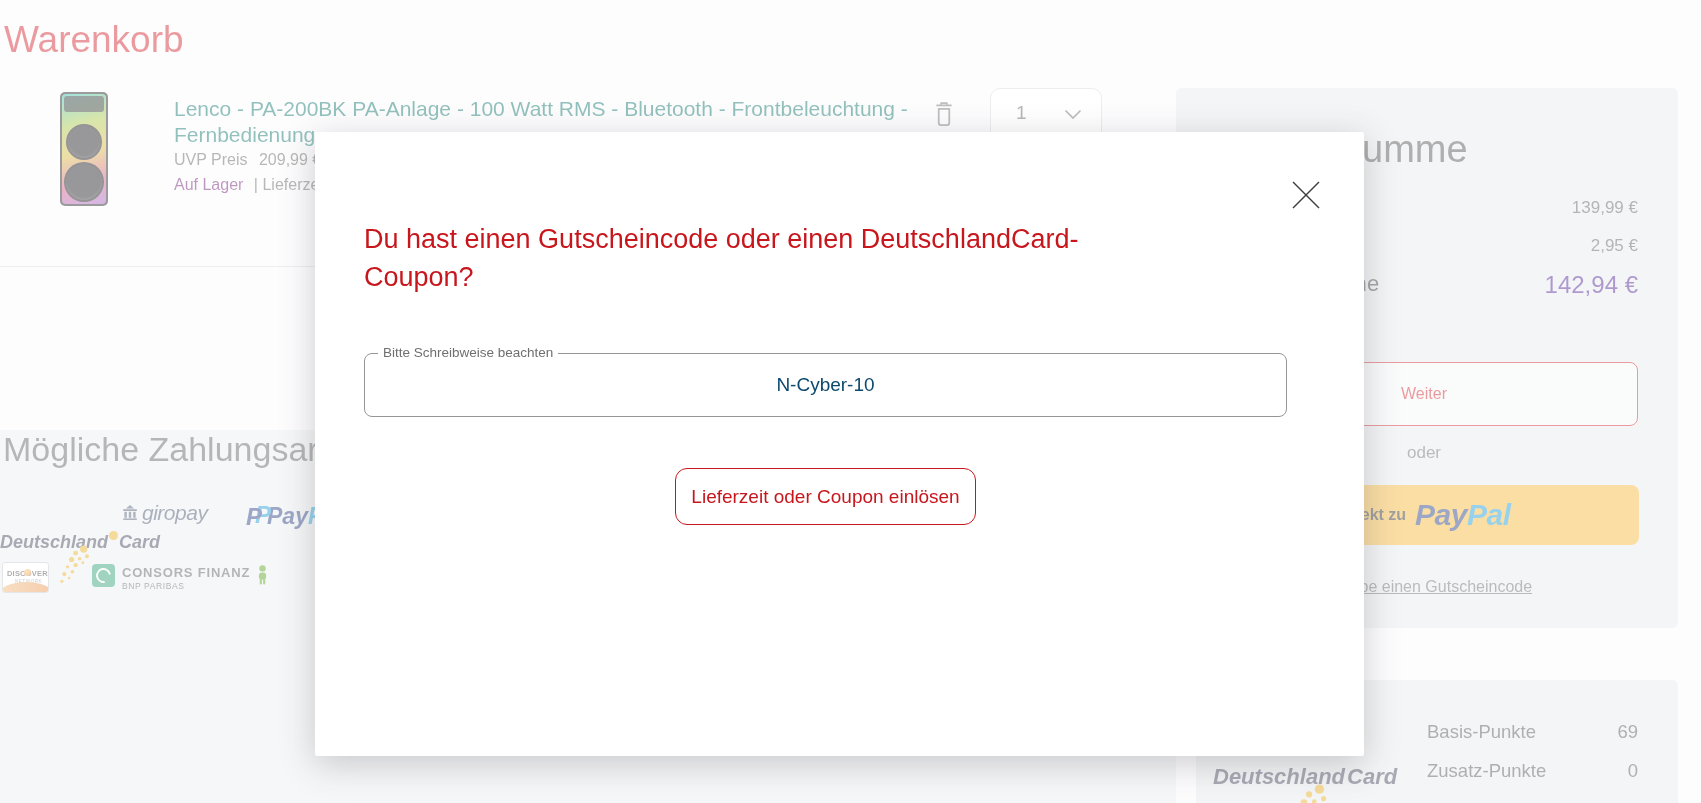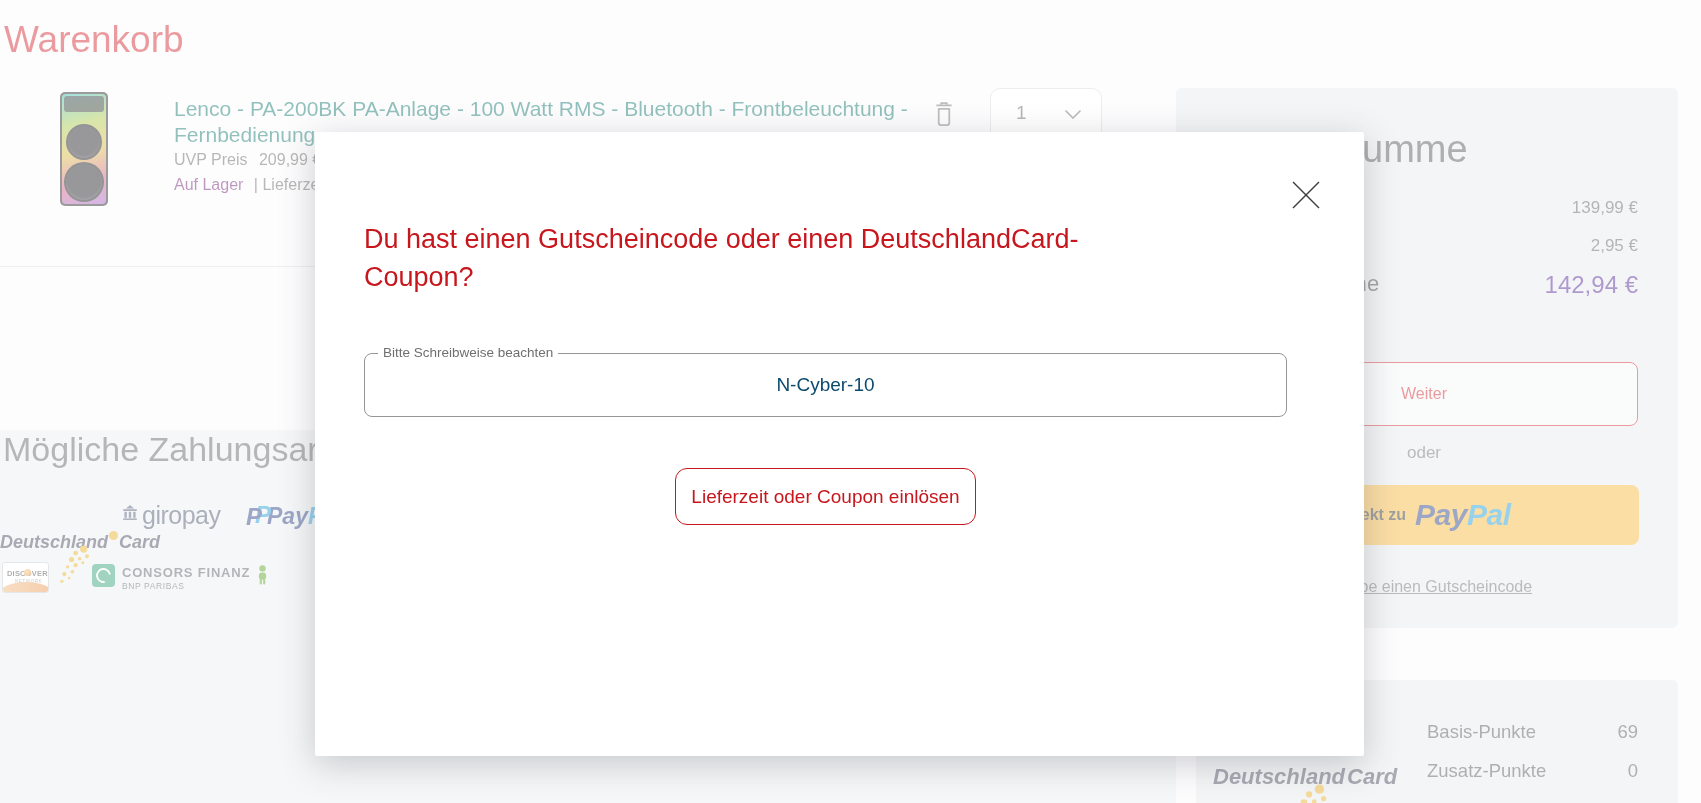--- a/index.html
+++ b/index.html
@@ -39,21 +39,21 @@
 
   
   .pay-heading{position:absolute;left:3px;top:430px;font-size:34px;color:#595d60;font-weight:400;}
   .dc-logo{position:absolute;display:flex;align-items:flex-start;font-style:italic;font-weight:700;
            color:#3f4258;margin-top:26px;}
   .dc-row1{left:0;top:506px;font-size:18px;}
   .dc-dot{display:inline-block;width:9px;height:9px;border-radius:50%;background:#e8af1e;
           margin:0 1px;transform:translateY(-1px);}
   .dc-dots-svg{position:absolute;}
   .giropay{position:absolute;left:122px;top:505px;display:flex;align-items:flex-start;}
-  .giropay-text{font-size:25px;color:#44516b;letter-spacing:-.5px;margin-left:4px;margin-top:-4px;}
+  .giropay-text{font-size:21px;color:#44516b;letter-spacing:-.5px;margin-left:4px;margin-top:-4px;font-style:italic;}
   .pp-row{position:absolute;left:246px;top:503px;display:flex;align-items:flex-start;
           font-style:italic;font-weight:700;}
   .pp-mark{font-size:24px;position:relative;margin-right:5px;}
   .pp-mark .pB{color:#179bd7;position:absolute;left:9px;top:-2px;z-index:1;}
   .pp-mark .pA{color:#253b80;position:relative;z-index:2;}
   .pp-pay{color:#253b80;font-size:23px;}
   .pp-pal{color:#179bd7;font-size:23px;}
   .discover{position:absolute;left:2px;top:562px;width:47px;height:31px;background:#fff;
             border:1px solid #c4c7ca;border-radius:3px;overflow:hidden;box-sizing:border-box;}
   .disc-label{font-size:7.5px;font-weight:700;color:#4f4f4f;margin:6px 0 0 4px;letter-spacing:.2px;}

